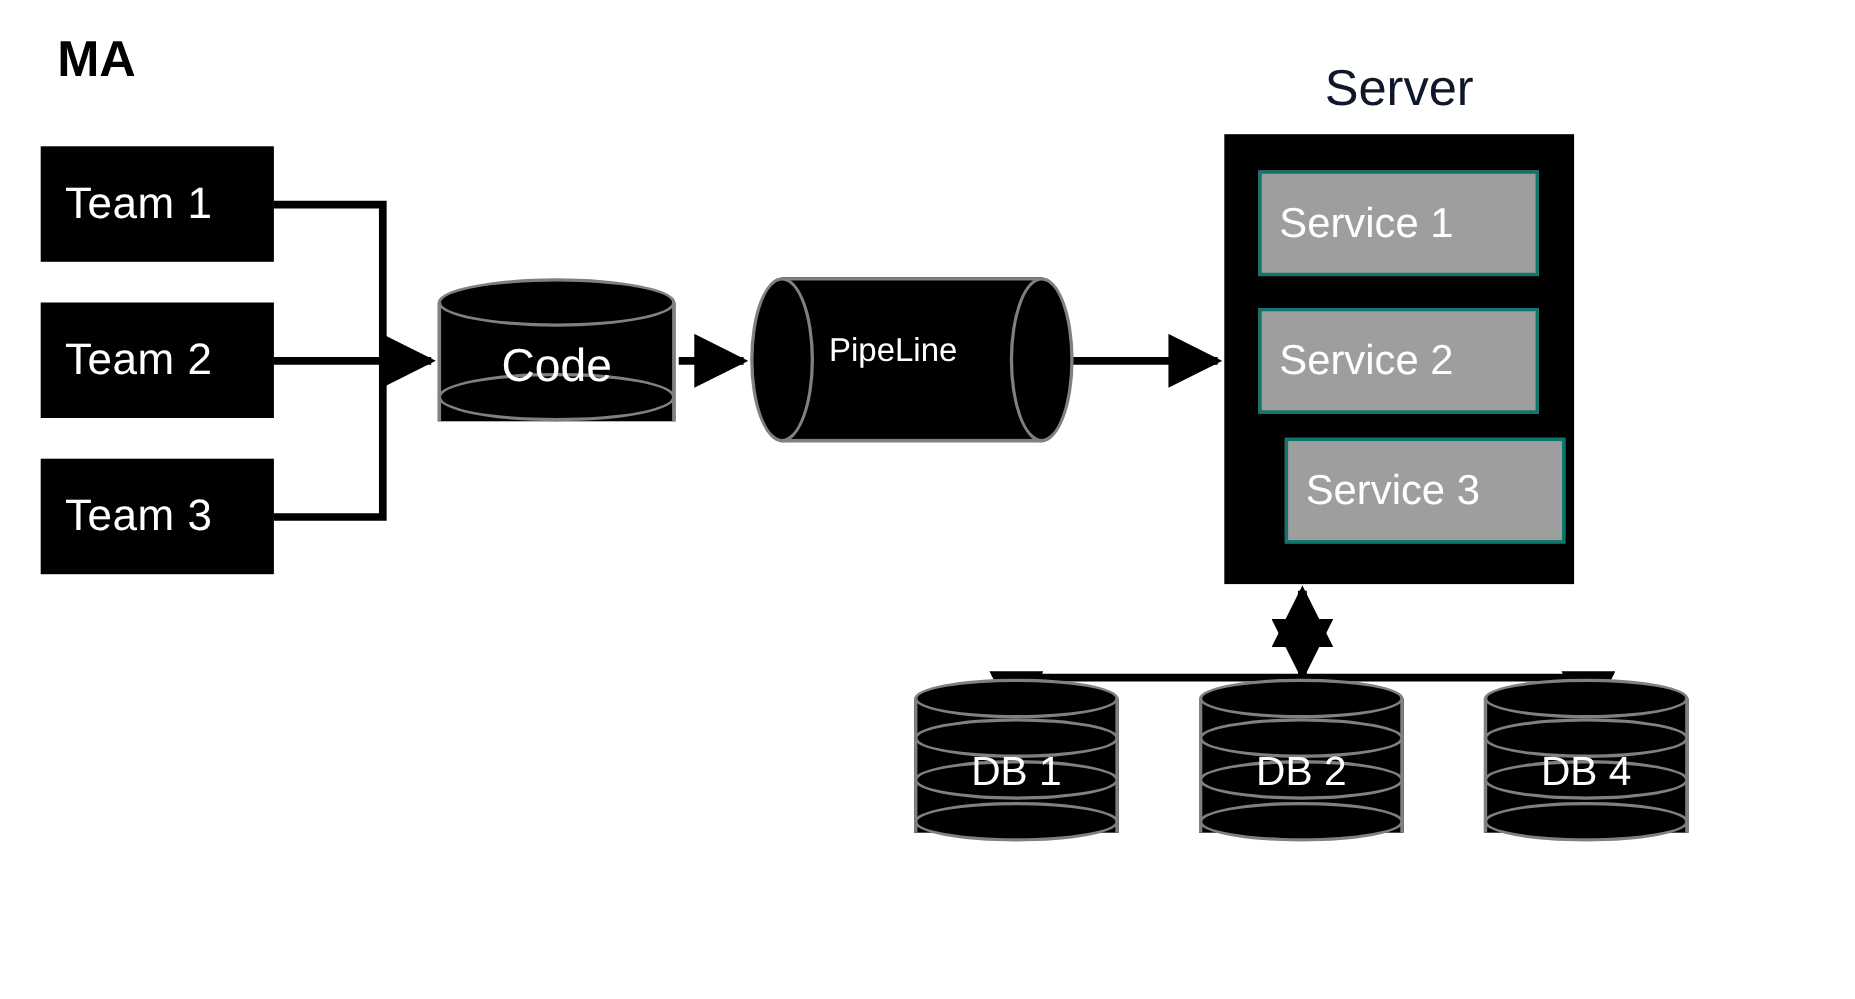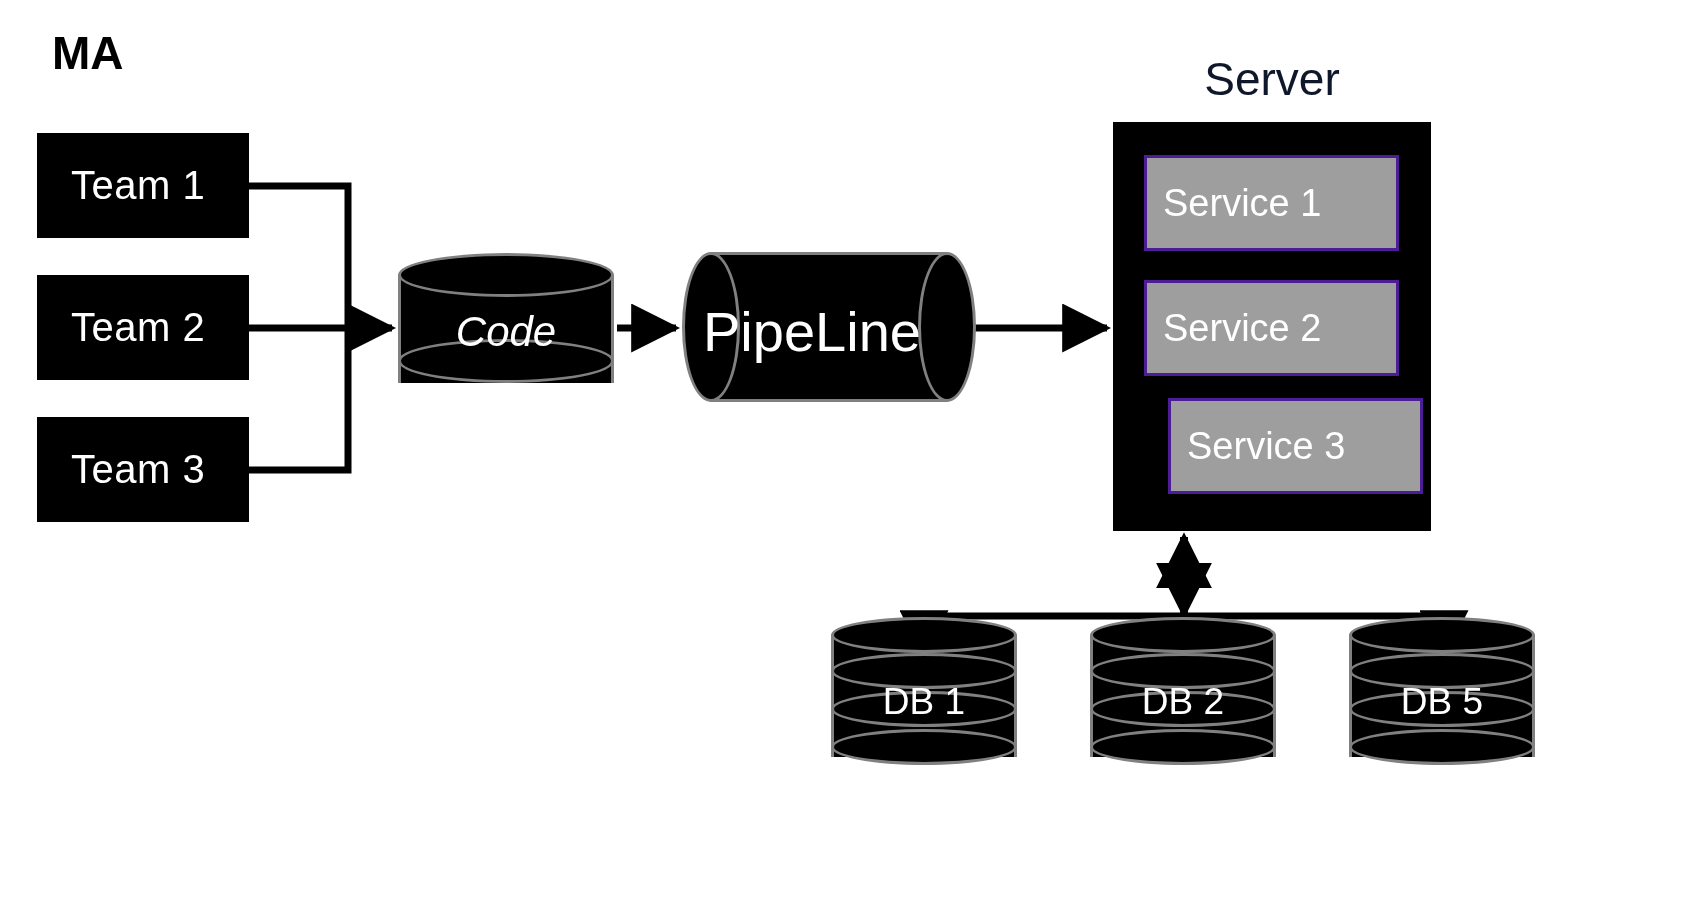--- a/index.html
+++ b/index.html
@@ -56,21 +56,21 @@
   .team-box {
     position: absolute;
     left: 37px;
     width: 212px;
     height: 105px;
     background: #000000;
     color: #ffffff;
     font-size: 40px;
     display: flex;
     align-items: center;
-    padding-left: 34px;
+    padding-left: 22px;
     box-sizing: border-box;
     letter-spacing: 0.5px;
   }
   #team-box-0 { top: 133px; }
   #team-box-1 { top: 275px; }
   #team-box-2 { top: 417px; }
 
   
   #code-shape {
     position: absolute;
@@ -111,21 +111,20 @@
   }
   #code-shape .cyl-label {
     position: absolute;
     left: 0;
     top: 58px;
     width: 216px;
     text-align: center;
     color: #ffffff;
     font-size: 42px;
     line-height: 1;
-    font-style: italic;
   }
 
   
   #pipeline-shape {
     position: absolute;
     left: 682px;
     top: 252px;
     width: 294px;
     height: 150px;
   }
@@ -159,41 +158,41 @@
     border-radius: 50%;
     box-sizing: border-box;
   }
   #pipeline-shape .hcyl-label {
     position: absolute;
     left: 10px;
     top: 52px;
     width: 240px;
     text-align: center;
     color: #ffffff;
-    font-size: 56px;
+    font-size: 30px;
     line-height: 1;
     white-space: nowrap;
   }
 
   
   #server-box {
     position: absolute;
     left: 1113px;
     top: 122px;
     width: 318px;
     height: 409px;
     background: #000000;
   }
   .service-box {
     position: absolute;
     left: 31px;
     width: 255px;
     height: 96px;
     background: #9e9e9e;
-    border: 3px solid #4c1d95;
+    border: 3px solid #0f766e;
     box-sizing: border-box;
     color: #ffffff;
     font-size: 38px;
     display: flex;
     align-items: center;
     padding-left: 16px;
   }
   #service-box-0 { top: 33px; }
   #service-box-1 { top: 158px; }
   #service-box-2 { top: 276px; margin-left: 24px; }
@@ -337,16 +336,16 @@
     <div class="db-disk db-disk-top"></div>
     <div class="db-label">DB 2</div>
   </div>
 
   <div class="db-shape" id="db-shape-2">
     <div class="db-body"></div>
     <div class="db-disk db-disk-bottom"></div>
     <div class="db-disk db-disk-mid2"></div>
     <div class="db-disk db-disk-mid1"></div>
     <div class="db-disk db-disk-top"></div>
-    <div class="db-label">DB 5</div>
+    <div class="db-label">DB 4</div>
   </div>
 
 </div>
 
 </body></html>

